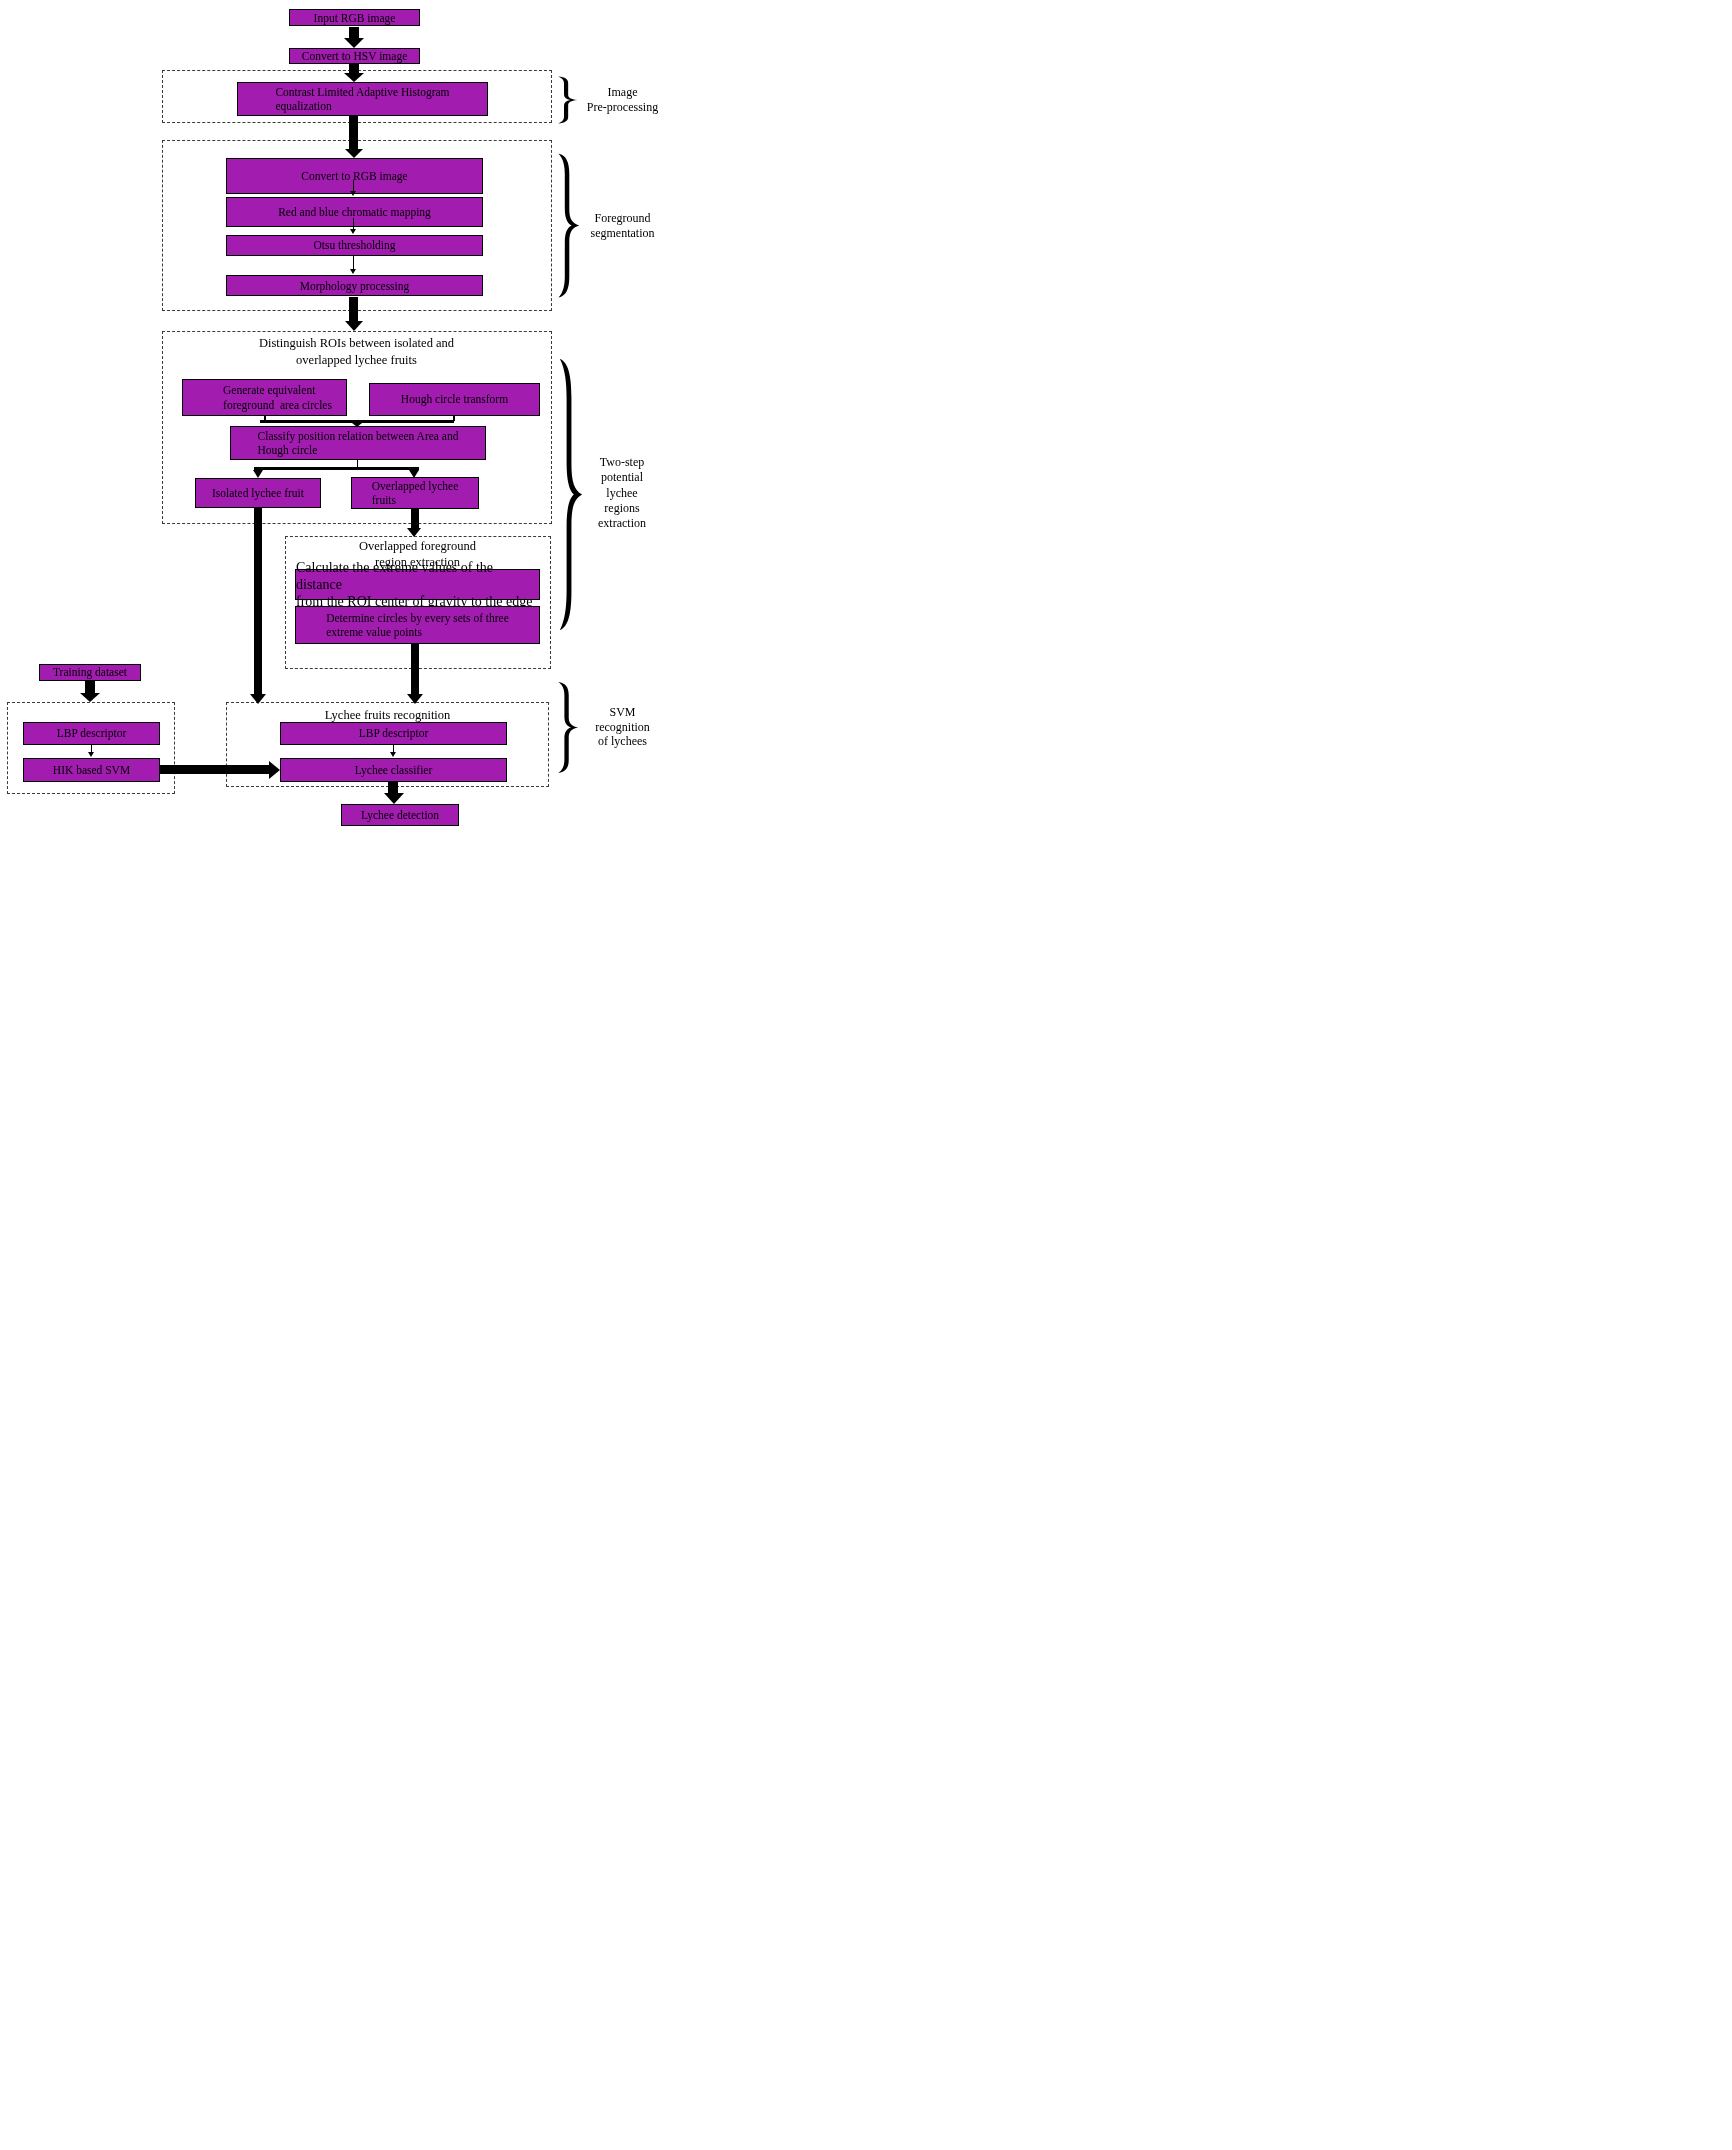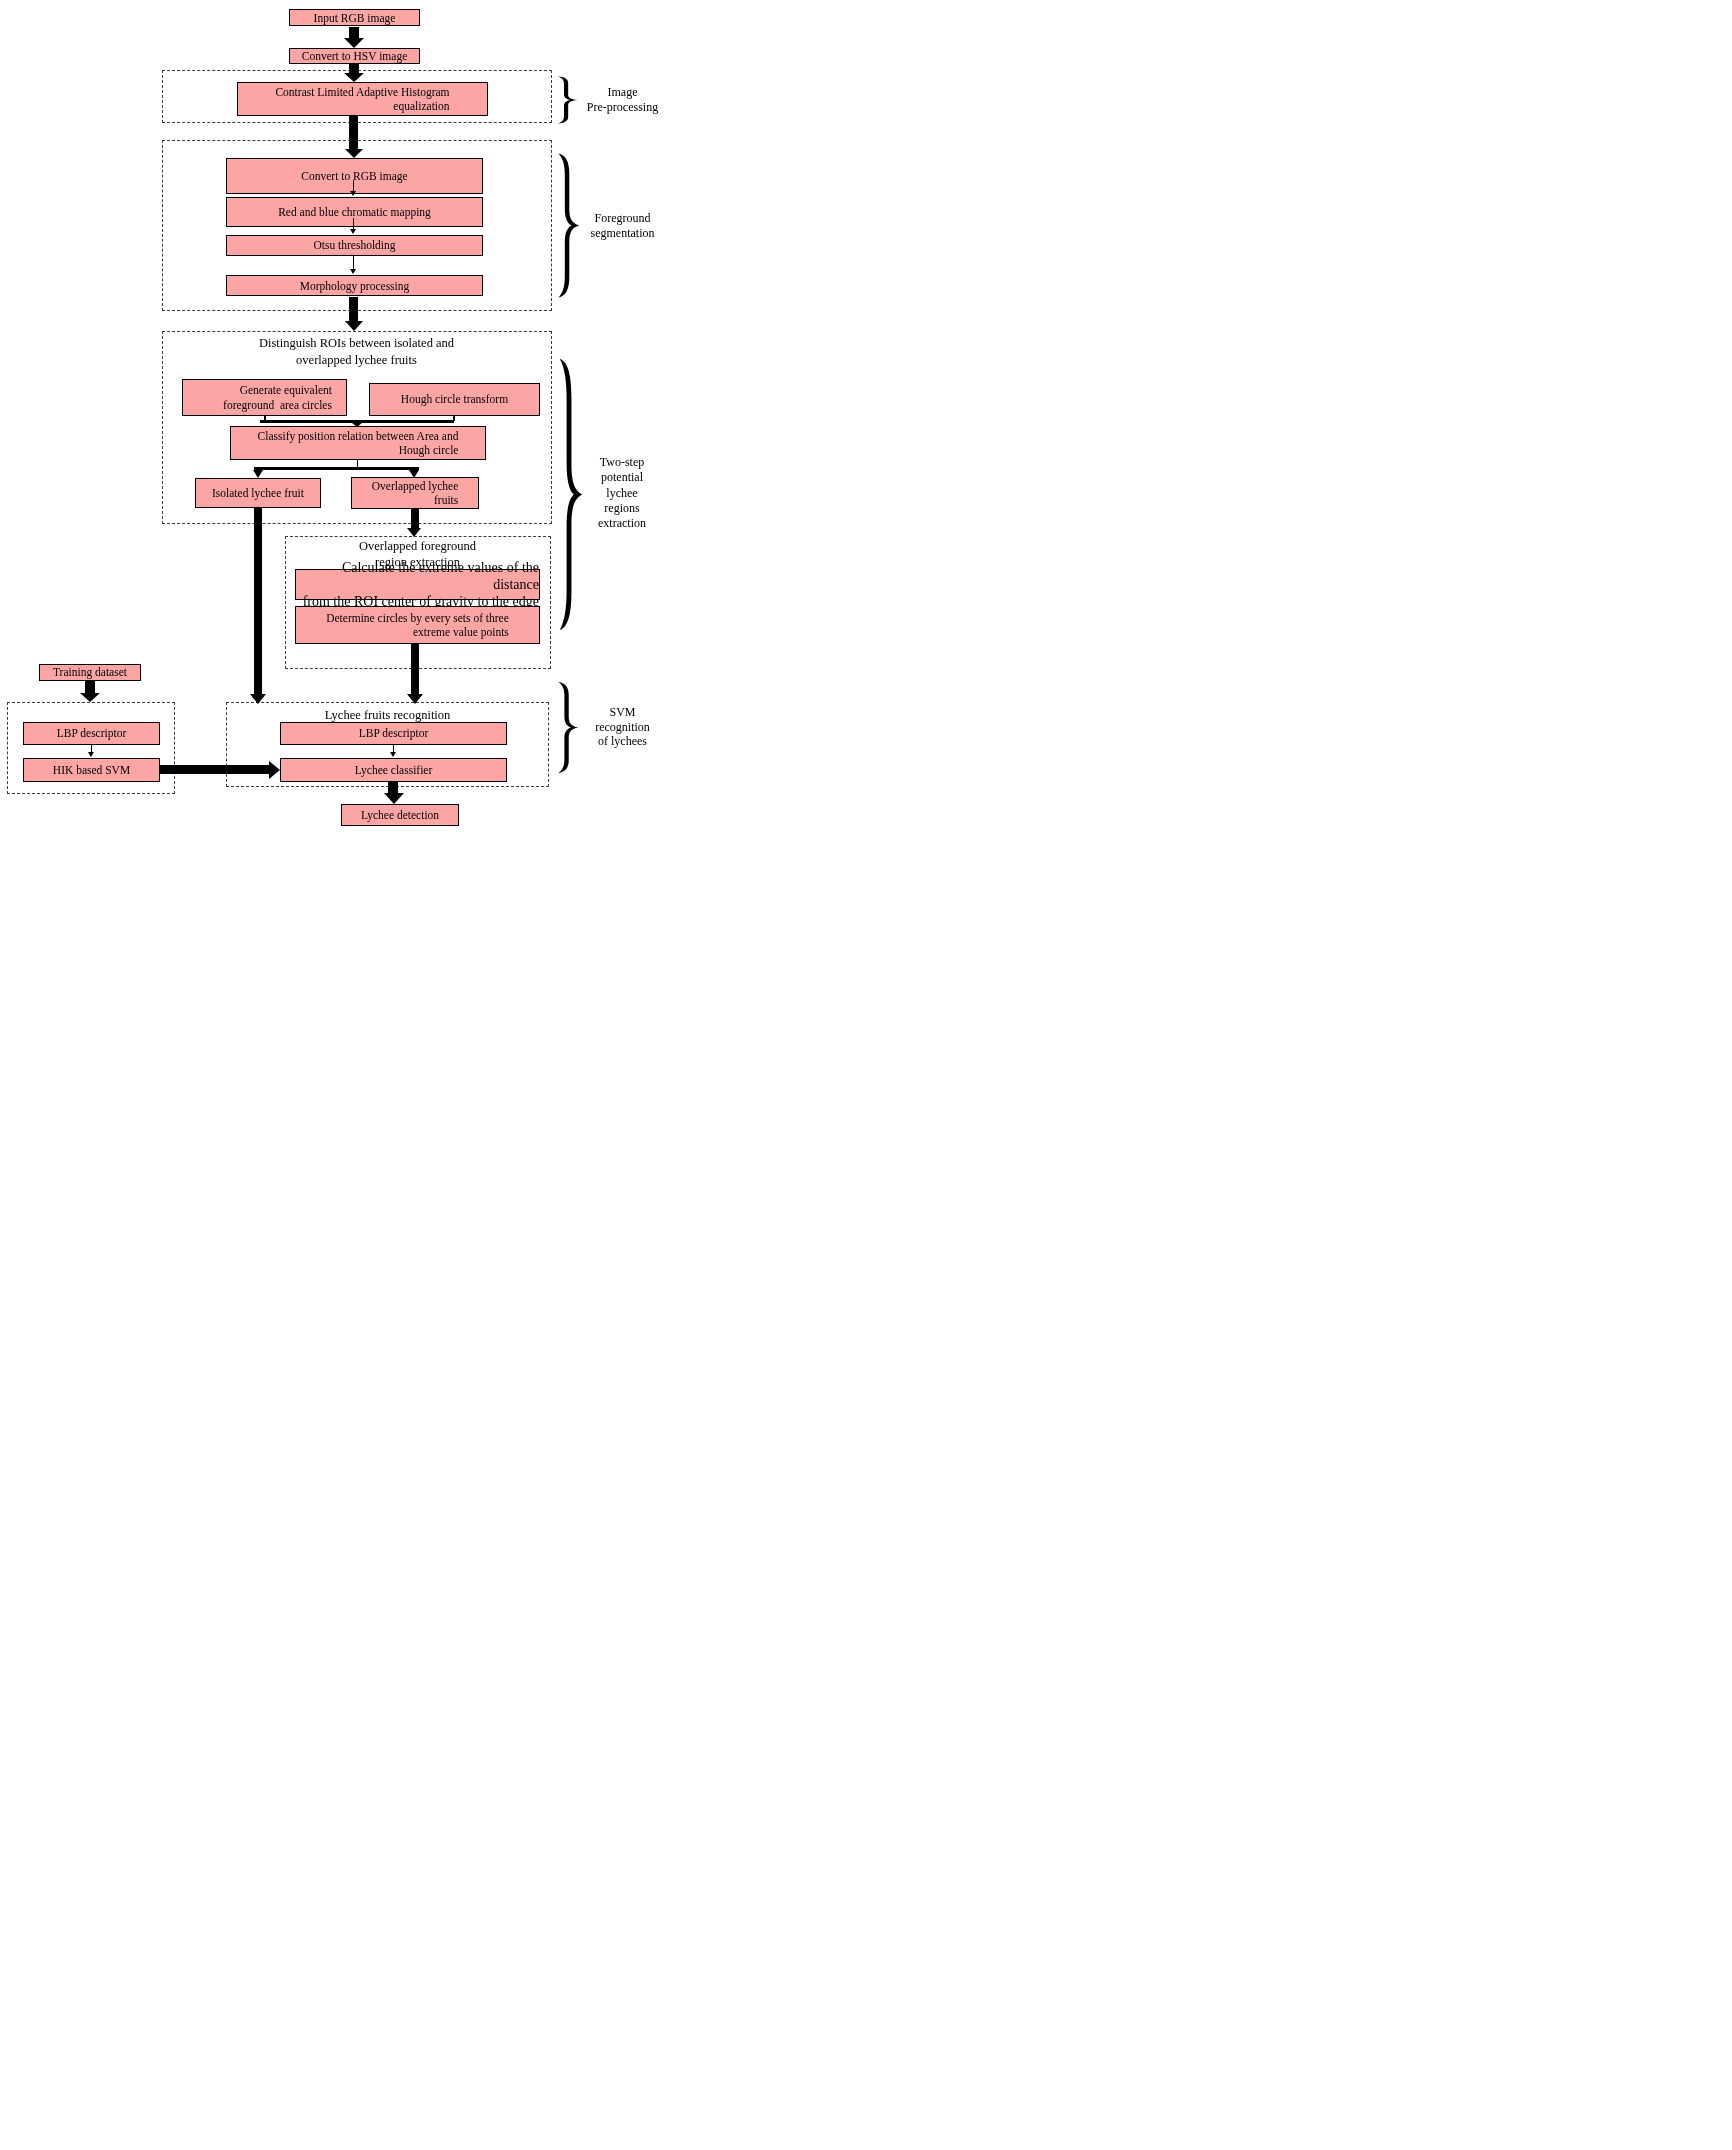--- a/index.html
+++ b/index.html
@@ -2,23 +2,23 @@
 <html style="font-size:8.4px"><head>
 <meta charset="utf-8">
 <style>
   html,body{margin:0;padding:0;background:#ffffff;}
   .canvas{
     position:relative;width:668px;height:829px;background:#ffffff;
     font-family:"Liberation Serif","DejaVu Serif",serif;color:#000;
     overflow:hidden;
   }
   .node{
-    position:absolute;border:0.8px solid #000;background:#fca5a5;
+    position:absolute;border:0.8px solid #000;background:#a21caf;
     display:flex;align-items:center;justify-content:center;
-    text-align:right;white-space:pre-wrap;line-height:1.22;
+    text-align:left;white-space:pre-wrap;line-height:1.22;
     font-size:11.5px;box-sizing:border-box;
   }
   .group{
     position:absolute;border:0.7px dashed #3a3a3a;background:transparent;
     box-sizing:border-box;
   }
   .sec-title{
     position:absolute;text-align:center;white-space:pre-wrap;
     font-size:12.5px;line-height:1.35;
   }

